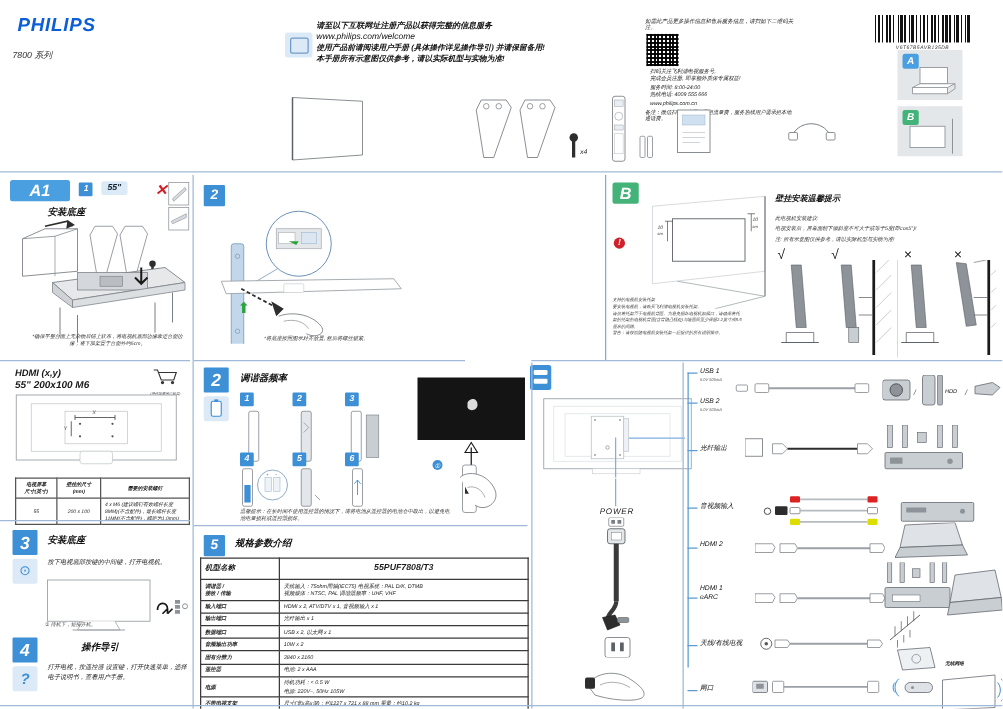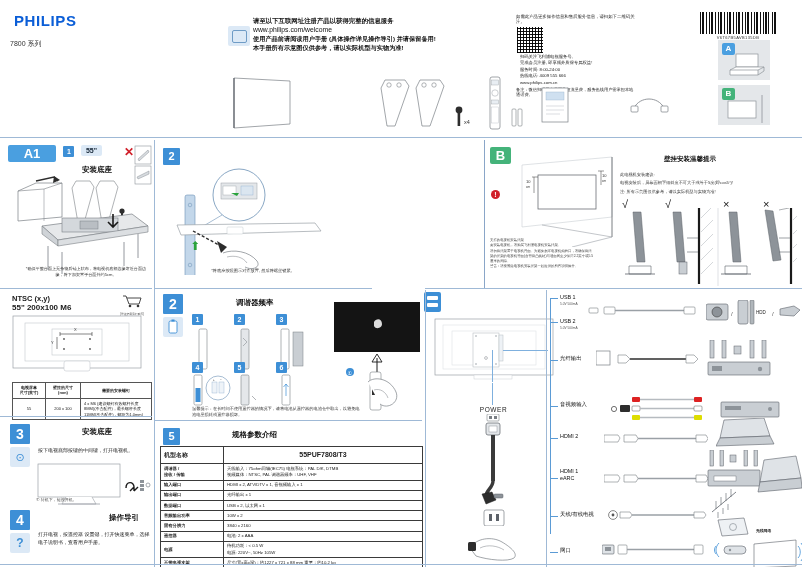--- a/index.html
+++ b/index.html
@@ -1,21 +1,21 @@
 <!DOCTYPE html>
 <html><head>
 <meta charset="utf-8">
 <style>
   html,body{margin:0;padding:0;}
   body{
     width:802px;height:567px;background:#ffffff;
     font-family:"Liberation Sans","DejaVu Sans",sans-serif;
     color:#1a1a1a;overflow:hidden;position:relative;
   }
-  .sheet{position:absolute;inset:0;}
+  .sheet{position:absolute;inset:0;font-style:italic;}
   .abs{position:absolute;}
   .ln{position:absolute;background:#8aa6c8;}
   .hr{position:absolute;height:1px;background:#9fb9d6;left:0;right:0;}
 
   
   .logo-wrap{position:absolute;left:8px;top:6px;width:88px;}
   .logo-top{background:#ffffff;border-top-left-radius:3px;border-top-right-radius:10px;
     padding:6px 6px 4px 6px;}
   .logo-word{color:#0b5ed7;font-weight:bold;font-size:15px;letter-spacing:.6px;
     font-family:"Liberation Sans",sans-serif;}
@@ -58,21 +58,21 @@
   .badge{display:inline-block;color:#fff;font-weight:bold;text-align:center;border-radius:2px;}
   .badge-a1{background:#4a9fe0;font-size:13px;width:48px;height:17px;line-height:17px;}
   .badge-b{background:#44b37a;font-size:13px;width:21px;height:17px;line-height:17px;}
   .badge-num{background:#3d8fd6;color:#fff;font-weight:bold;text-align:center;border-radius:1px;}
   .sq-s{width:11px;height:11px;line-height:11px;font-size:7px;}
   .sq-m{width:17px;height:17px;line-height:17px;font-size:11px;}
   .sq-l{width:20px;height:20px;line-height:20px;font-size:14px;}
   .badge-55{background:#dce9f6;color:#123;font-size:7px;font-weight:bold;
     padding:2px 5px;border-radius:2px;}
 
-  .h-title{font-size:7.5px;font-weight:bold;color:#111;margin-left:44px;}
+  .h-title{font-size:7.5px;font-weight:bold;color:#111;}
   .t-small{font-size:5.6px;color:#222;line-height:1.55;}
   .t-tiny{font-size:4.6px;color:#333;line-height:1.5;}
   .t-xtiny{font-size:4px;color:#444;line-height:1.5;}
 
   
   .art{position:absolute;}
   .art svg{display:block;}
 
   
   table{border-collapse:collapse;}
@@ -255,21 +255,21 @@
       <line x1="96" y1="46" x2="96" y2="70" stroke="#7a7f85" stroke-width=".8"></line>
       <path d="M85 18 L85 30 M80 26 L85 31 L90 26" fill="none" stroke="#1a1a1a" stroke-width="1.6"></path>
     </svg>
   </div>
 
   <div class="abs t-tiny" style="left:22px;top:266px;width:128px;text-align:center;font-size:4.1px;">*确保平整台面上无杂物后铺上软布，将电视机底部边缘靠近台面边缘，将下加架置于台面外约5cm。</div>
 
   <div class="hr" style="top:288px;left:0;right:650px;"></div>
 
   <div class="abs" style="left:12px;top:294px;">
-    <div style="font-size:7.5px;font-weight:bold;">NTSC (x,y)</div>
+    <div style="font-size:7.5px;font-weight:bold;">HDMI (x,y)</div>
     <div style="font-size:8px;font-weight:bold;">55" 200x100 M6</div>
   </div>
   <div class="abs" style="left:120px;top:294px;text-align:center;">
     <svg width="20" height="14">
         <path d="M1 2 L4 2 L7 10 L17 10 L19 4 L5 4" fill="none" stroke="#333" stroke-width=".9"></path>
         <circle cx="8" cy="12" r="1.3" fill="#333"></circle>
         <circle cx="16" cy="12" r="1.3" fill="#333"></circle>
       </svg>
     <div class="t-xtiny" style="font-size:2.8px;">(壁挂架需另行购买)</div>
   </div>

